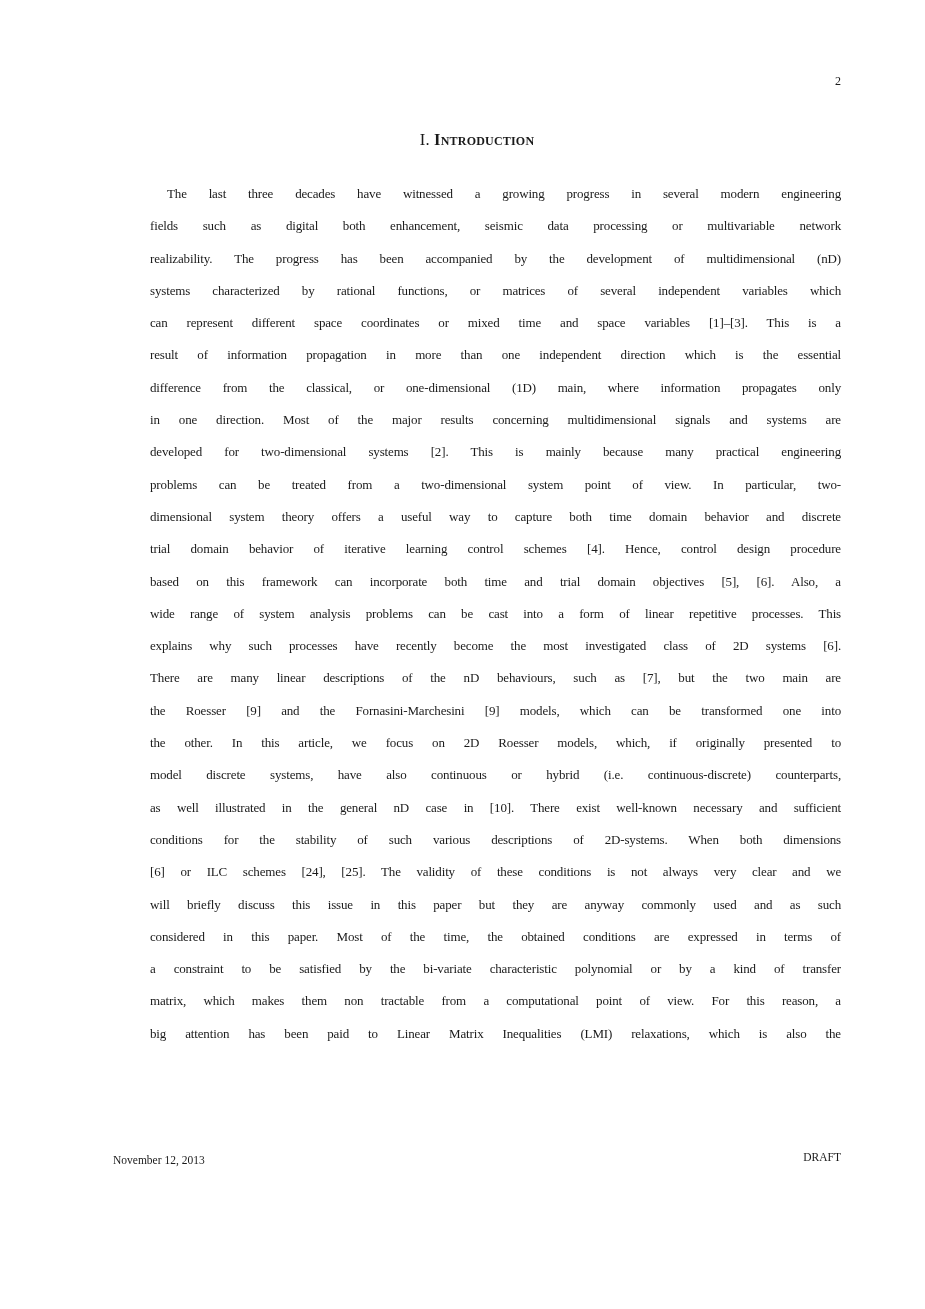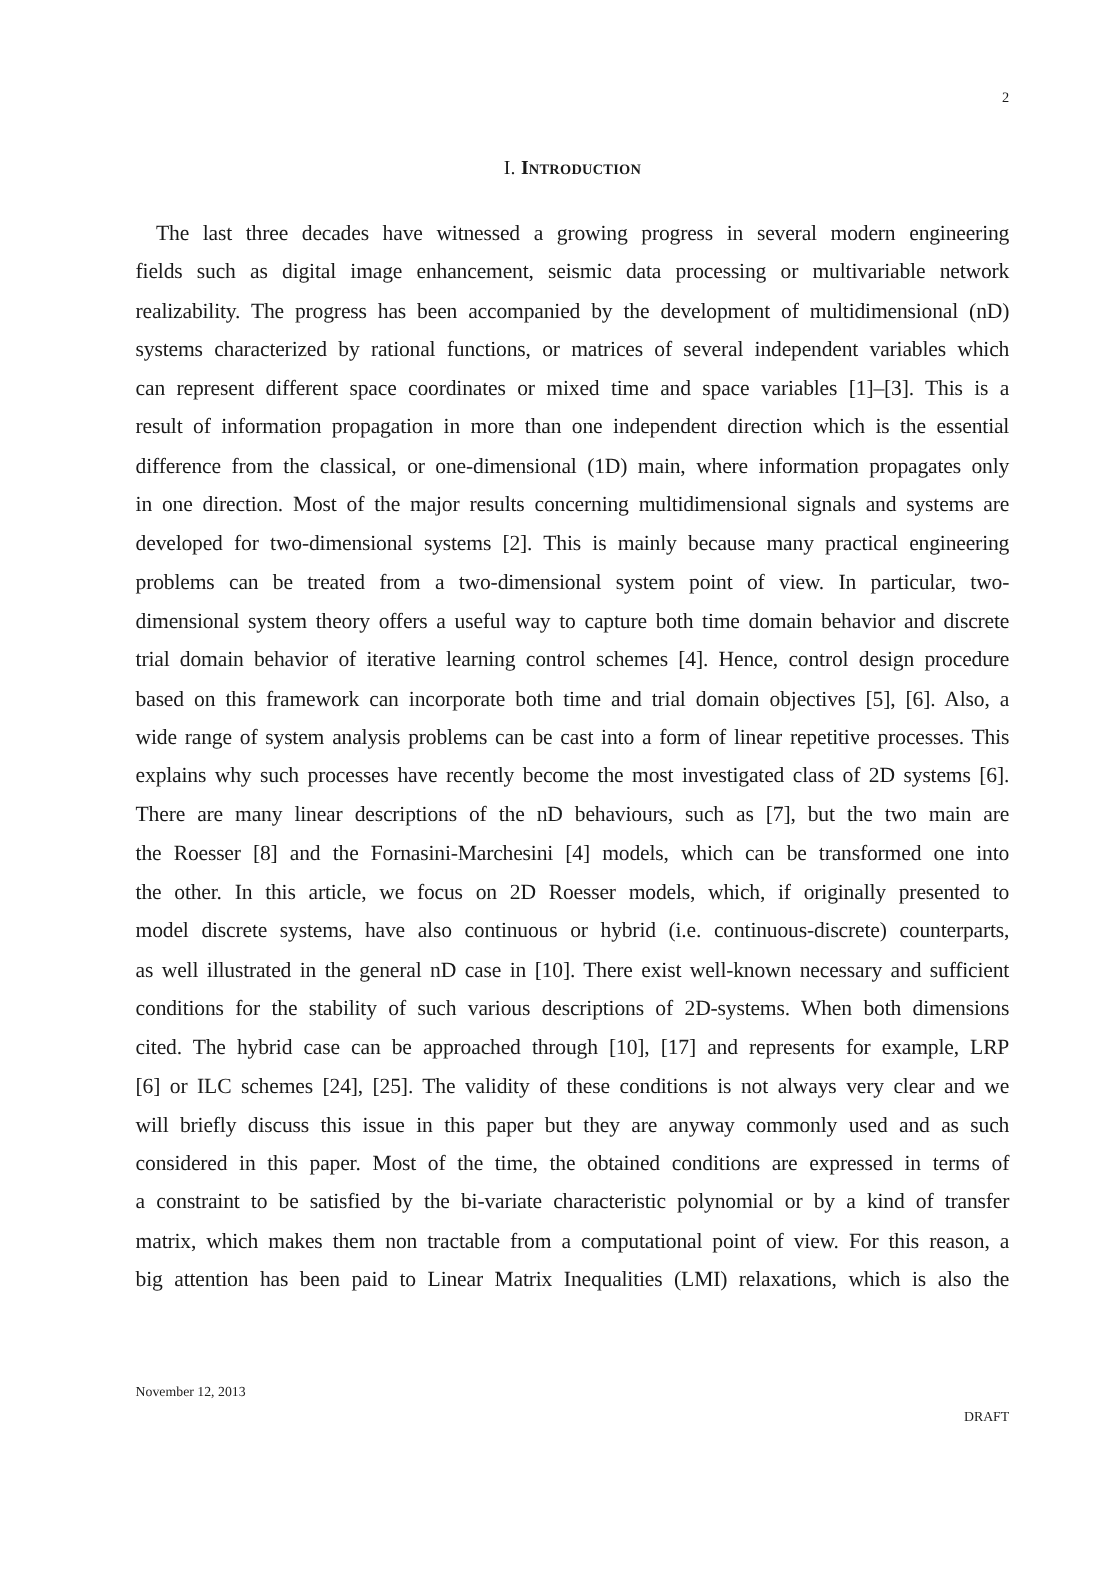--- a/index.html
+++ b/index.html
@@ -39,78 +39,77 @@
     .body-text {
       position: absolute;
       top: 178px;
       left: 113px;
       width: 728px;
     }
     .line {
       display: block;
       height: 32.3px;
       line-height: 32.3px;
-      font-size: 18px;
+      font-size: 13px;
       white-space: nowrap;
       text-align: justify;
       text-align-last: justify;
       letter-spacing: -0.15px;
+      margin-left: 37px;
     }
     .line.indent {
       padding-left: 17px;
     }
     .footer-date {
       position: absolute;
       top: 1153px;
       left: 113px;
       font-size: 11.5px;
       line-height: 14px;
     }
     .footer-draft {
       position: absolute;
       top: 1150px;
       right: 84px;
       font-size: 11.5px;
       line-height: 14px;
-      margin-top: 24px;
     }
   </style>
 </head>
 <body>
 
 <div class="page-number">2</div>
 
 <div class="section-heading">
   <span>I.</span>
   <span class="sc">Introduction</span>
 </div>
 
 <div class="body-text">
   <span class="line indent">The last three decades have witnessed a growing progress in several modern engineering</span>
-  <span class="line">fields such as digital image enhancement, seismic data processing or multivariable network</span>
+  <span class="line">fields such as digital both enhancement, seismic data processing or multivariable network</span>
   <span class="line">realizability. The progress has been accompanied by the development of multidimensional (nD)</span>
   <span class="line">systems characterized by rational functions, or matrices of several independent variables which</span>
   <span class="line">can represent different space coordinates or mixed time and space variables [1]–[3]. This is a</span>
   <span class="line">result of information propagation in more than one independent direction which is the essential</span>
   <span class="line">difference from the classical, or one-dimensional (1D) main, where information propagates only</span>
   <span class="line">in one direction. Most of the major results concerning multidimensional signals and systems are</span>
   <span class="line">developed for two-dimensional systems [2]. This is mainly because many practical engineering</span>
   <span class="line">problems can be treated from a two-dimensional system point of view. In particular, two-</span>
   <span class="line">dimensional system theory offers a useful way to capture both time domain behavior and discrete</span>
   <span class="line">trial domain behavior of iterative learning control schemes [4]. Hence, control design procedure</span>
   <span class="line">based on this framework can incorporate both time and trial domain objectives [5], [6]. Also, a</span>
   <span class="line">wide range of system analysis problems can be cast into a form of linear repetitive processes. This</span>
   <span class="line">explains why such processes have recently become the most investigated class of 2D systems [6].</span>
   <span class="line">There are many linear descriptions of the nD behaviours, such as [7], but the two main are</span>
-  <span class="line">the Roesser [8] and the Fornasini-Marchesini [4] models, which can be transformed one into</span>
+  <span class="line">the Roesser [9] and the Fornasini-Marchesini [9] models, which can be transformed one into</span>
   <span class="line">the other. In this article, we focus on 2D Roesser models, which, if originally presented to</span>
   <span class="line">model discrete systems, have also continuous or hybrid (i.e. continuous-discrete) counterparts,</span>
   <span class="line">as well illustrated in the general nD case in [10]. There exist well-known necessary and sufficient</span>
   <span class="line">conditions for the stability of such various descriptions of 2D-systems. When both dimensions</span>
-  <span class="line">cited. The hybrid case can be approached through [10], [17] and represents for example, LRP</span>
   <span class="line">[6] or ILC schemes [24], [25]. The validity of these conditions is not always very clear and we</span>
   <span class="line">will briefly discuss this issue in this paper but they are anyway commonly used and as such</span>
   <span class="line">considered in this paper. Most of the time, the obtained conditions are expressed in terms of</span>
   <span class="line">a constraint to be satisfied by the bi-variate characteristic polynomial or by a kind of transfer</span>
   <span class="line">matrix, which makes them non tractable from a computational point of view. For this reason, a</span>
   <span class="line">big attention has been paid to Linear Matrix Inequalities (LMI) relaxations, which is also the</span>
 </div>
 
 <div class="footer-date">November 12, 2013</div>
 <div class="footer-draft">DRAFT</div>

